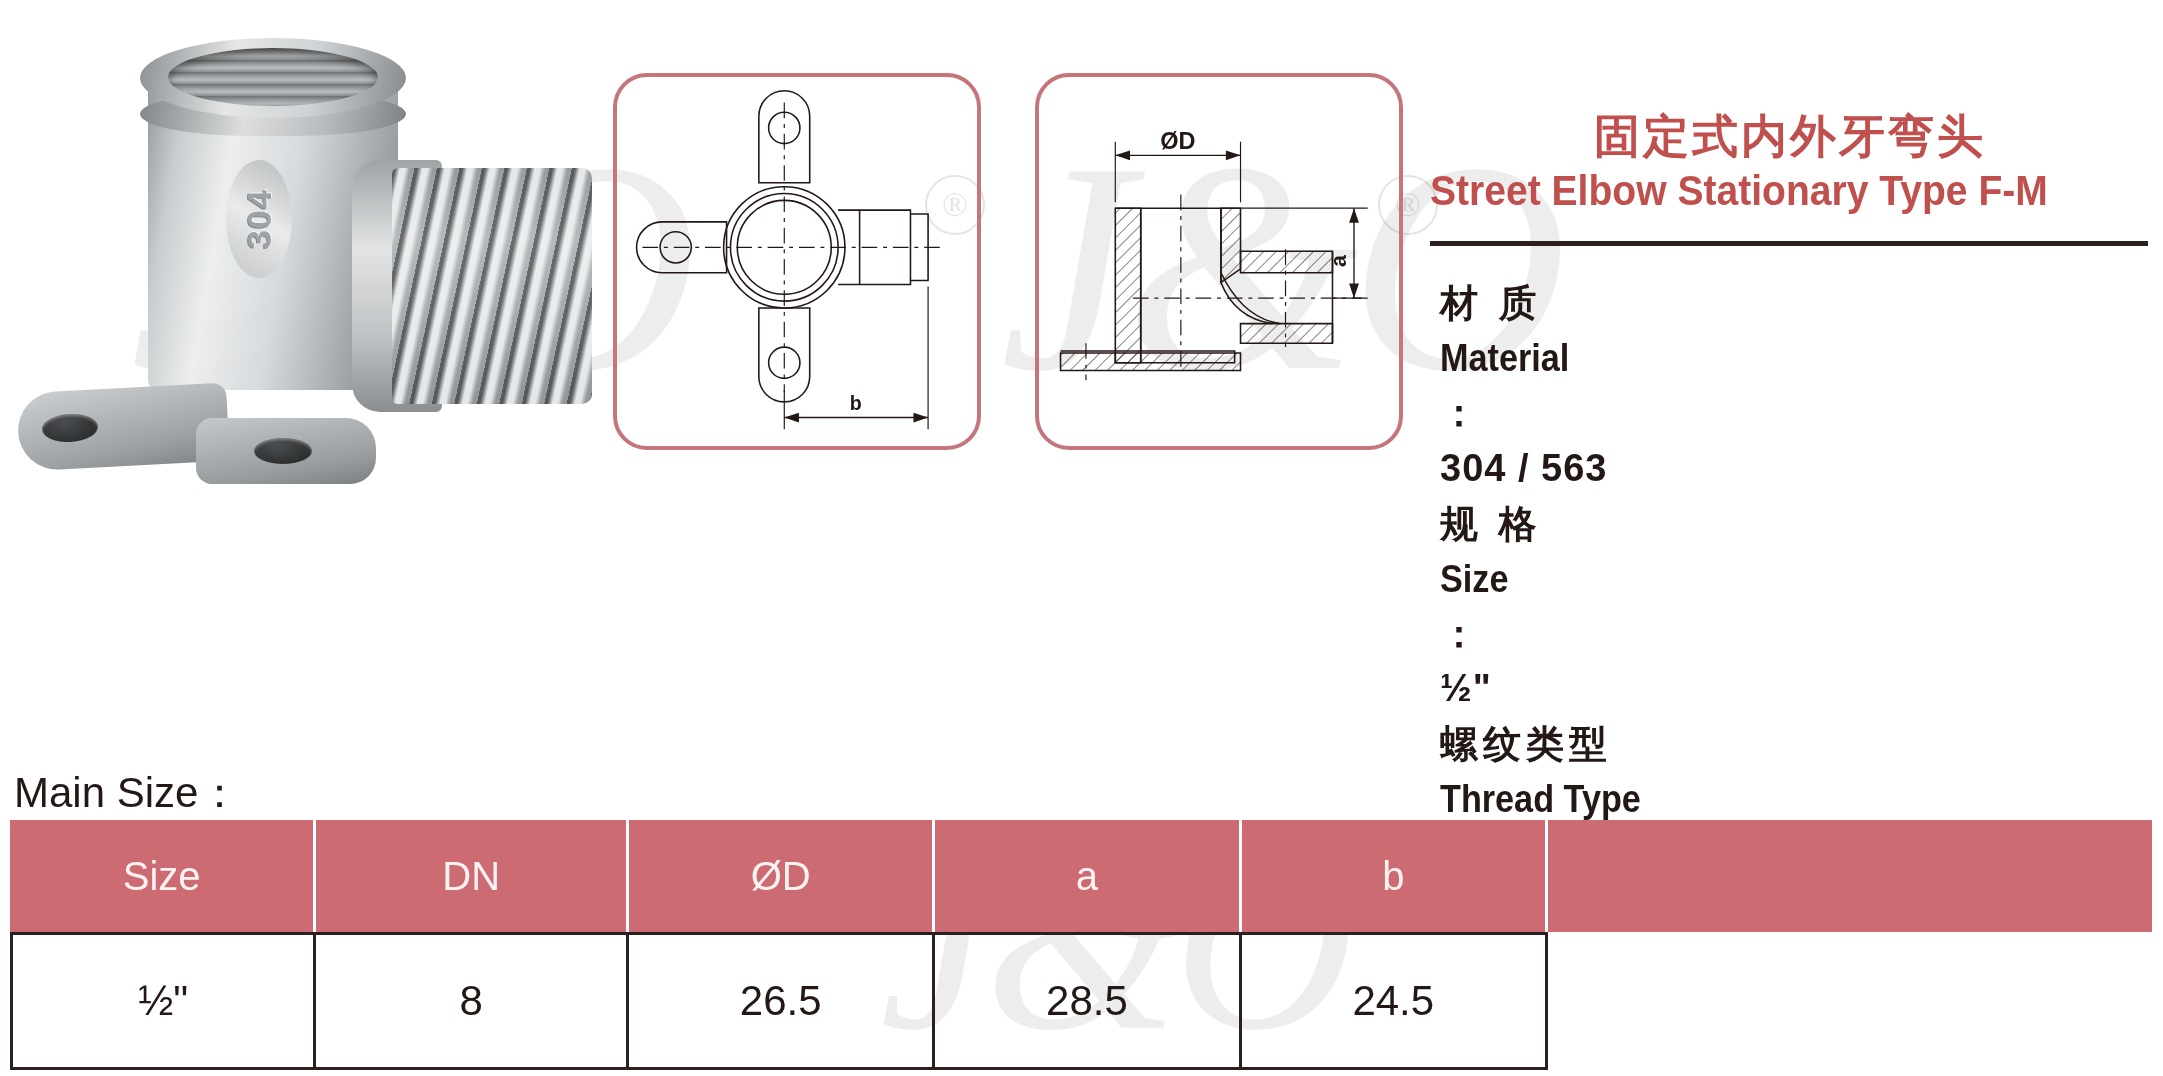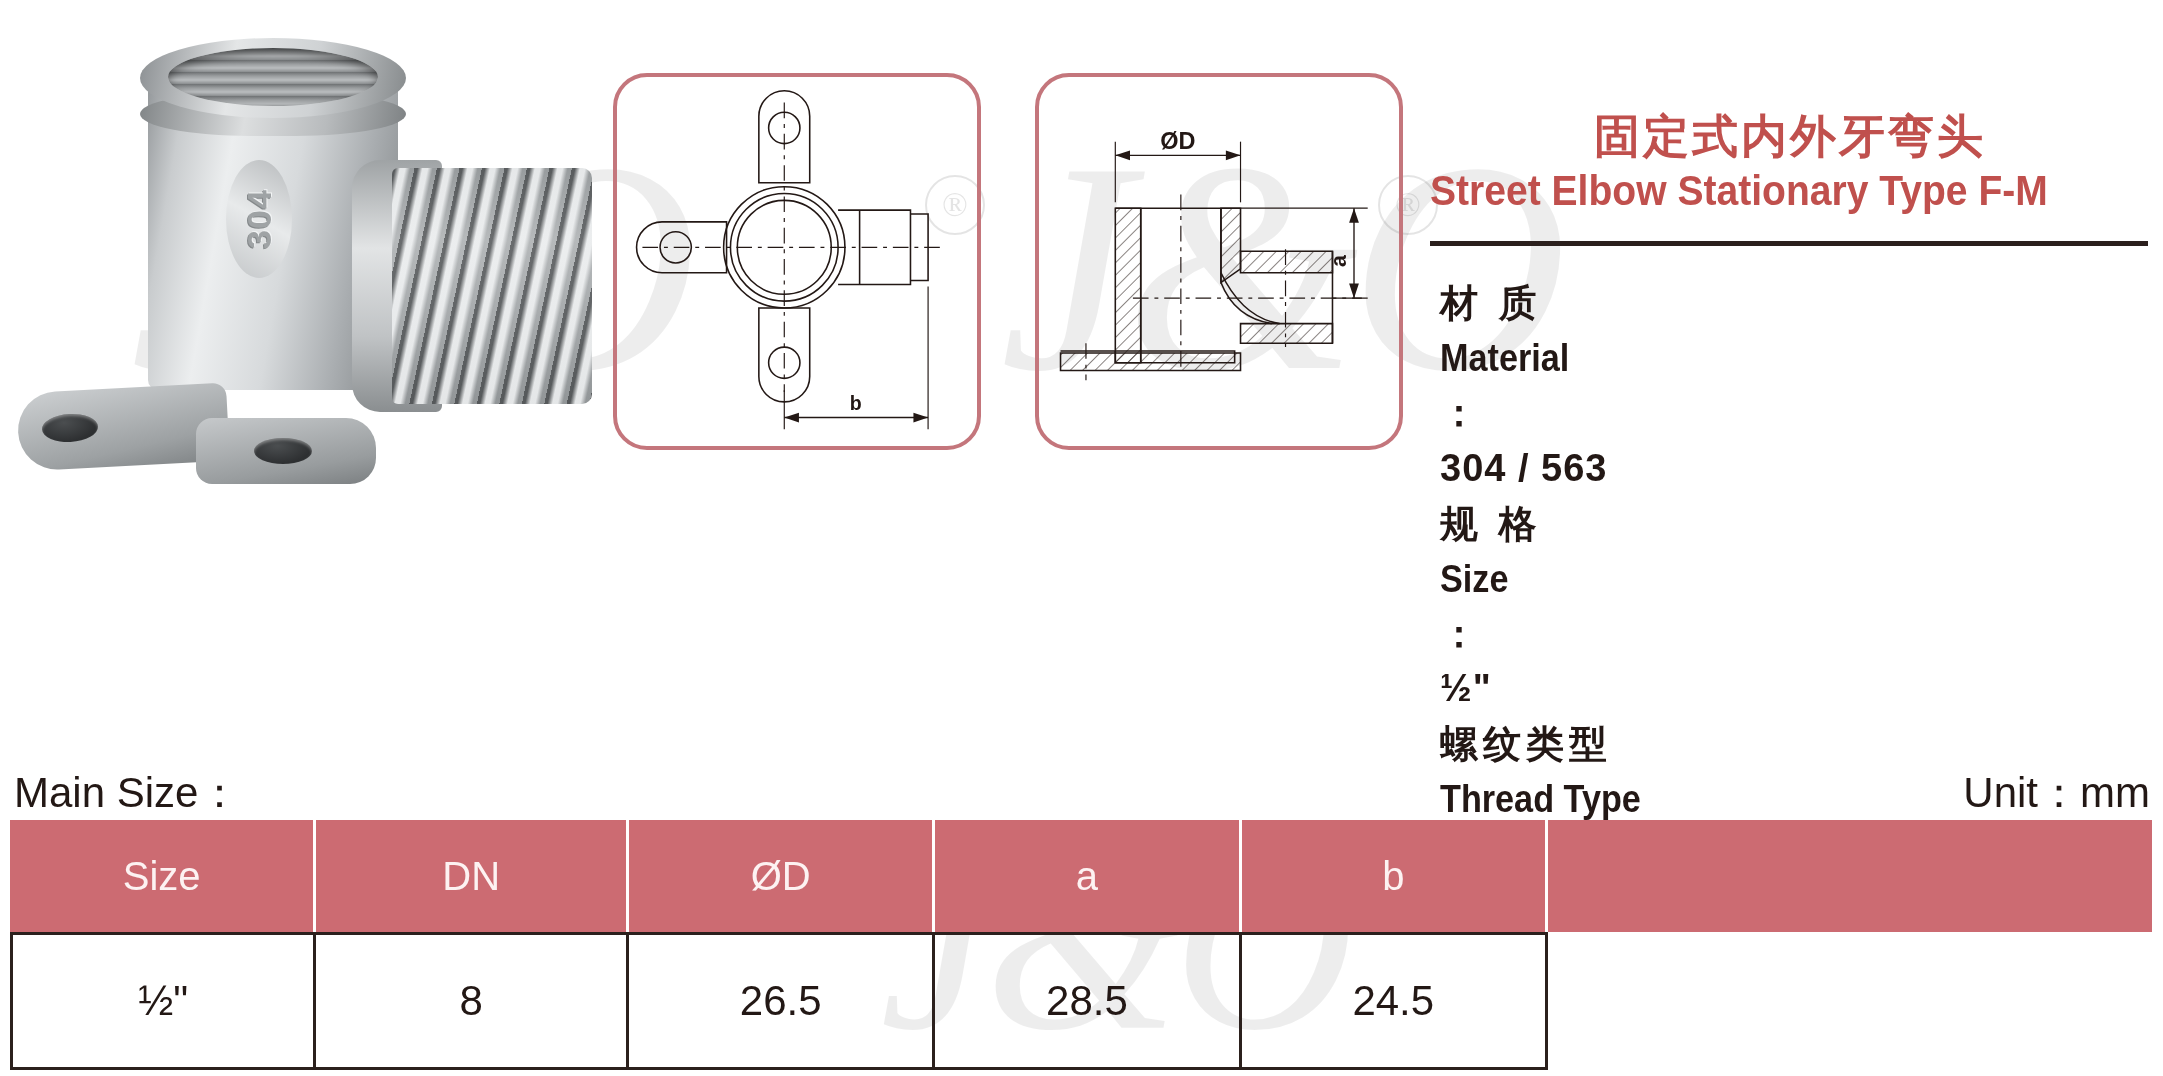--- a/index.html
+++ b/index.html
@@ -216,21 +216,21 @@
   .spec-colon { margin: 0 2px 0 0; }
   .spec-val { margin-left: 10px; letter-spacing: 1px; }
   .frac { display: inline-block; transform: translateY(-1px); }
 
   
   .table-caption {
     position: absolute;
     left: 14px; top: 765px;
     width: 2136px;
     display: flex;
-    justify-content: space-between;
+    justify-content: flex-start;
     align-items: baseline;
     font-size: 42px;
     font-weight: 400;
     color: #231815;
     z-index: 4;
   }
   .spec-table {
     position: absolute;
     left: 10px; top: 820px;
     width: 2142px;
@@ -401,21 +401,20 @@
       <span class="spec-cn">螺纹类型</span>
       <span class="spec-en">Thread Type</span>
       <span class="spec-colon">：</span>
       <span class="spec-val">PT、 BSP、 NPT</span>
     </div>
   </div>
 </div>
 
 <div class="table-caption">
   <span>Main Size：</span>
-  <span>Unit：mm</span>
 </div>
 
 <table class="spec-table">
   <colgroup>
     <col style="width:14.3%">
       <col style="width:14.6%">
       <col style="width:14.3%">
     <col style="width:14.3%">
       <col style="width:14.3%">
       <col style="width:28.2%">

